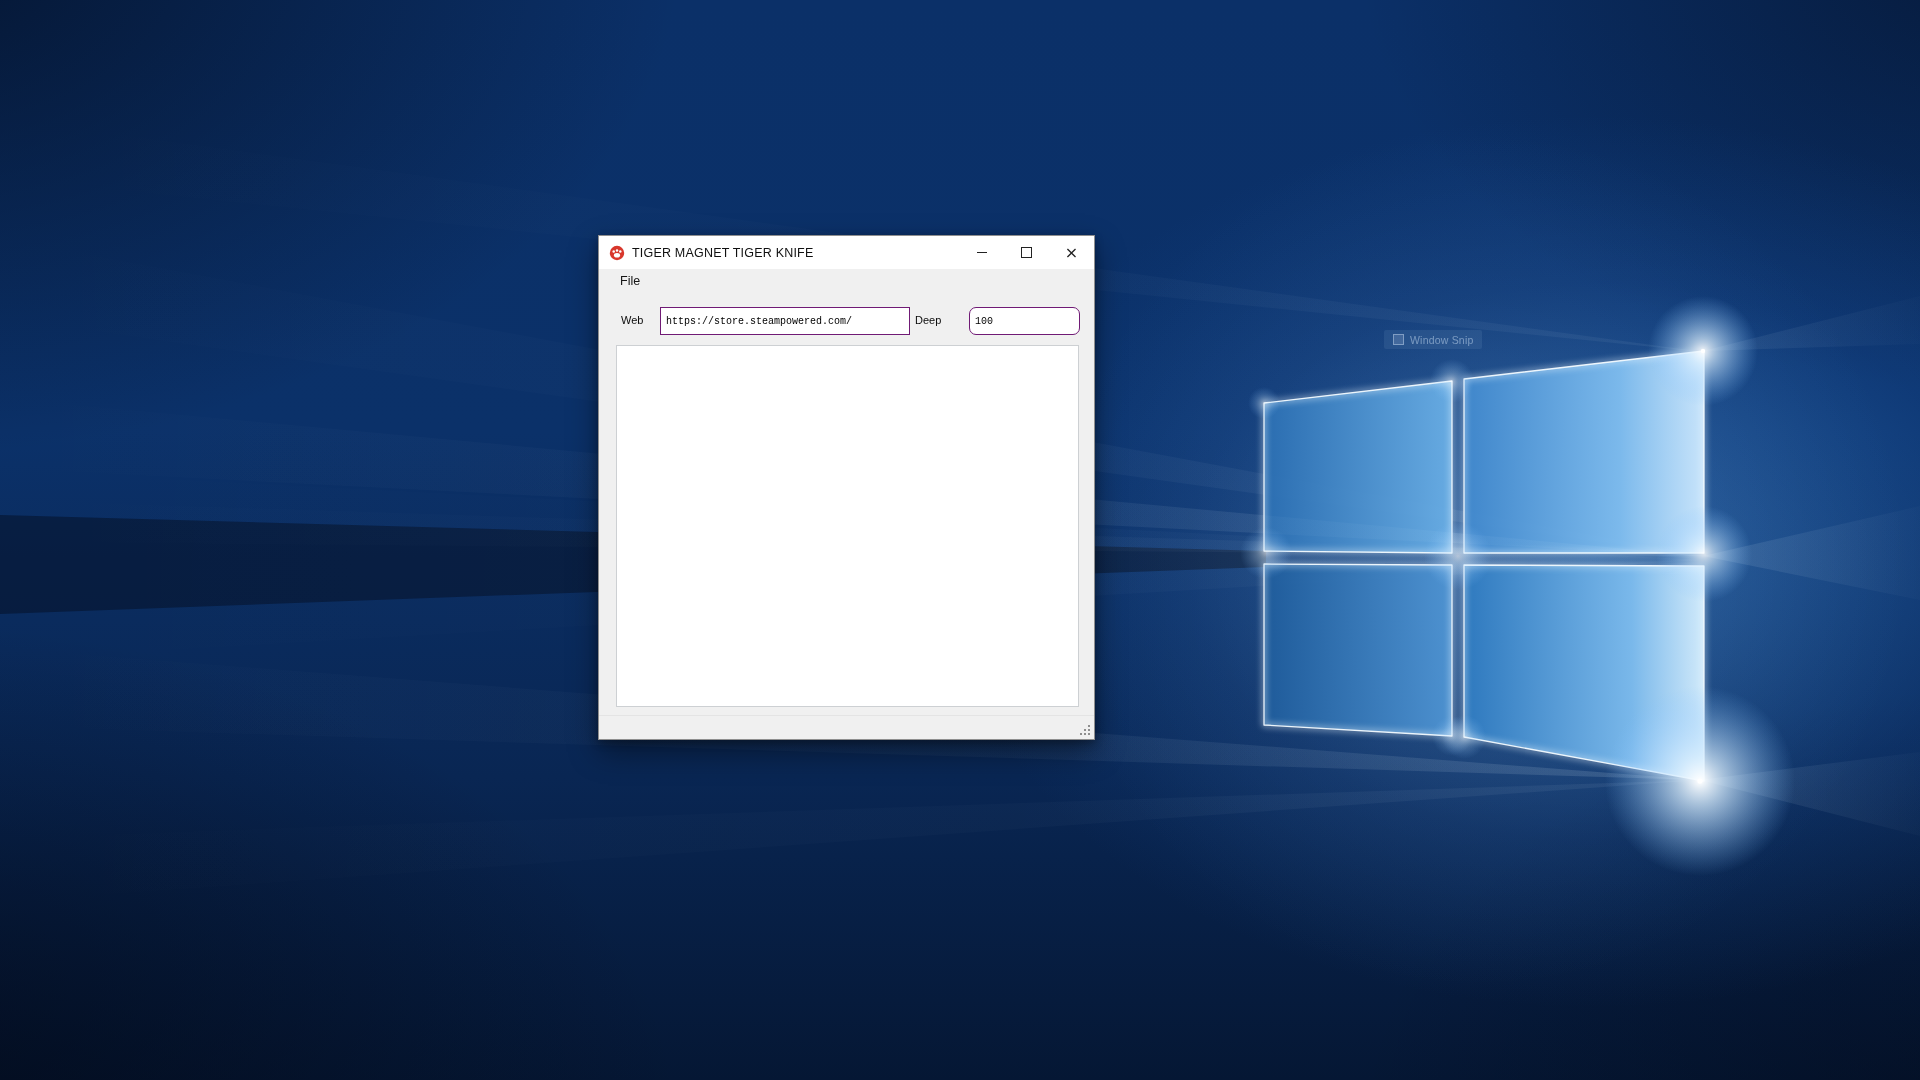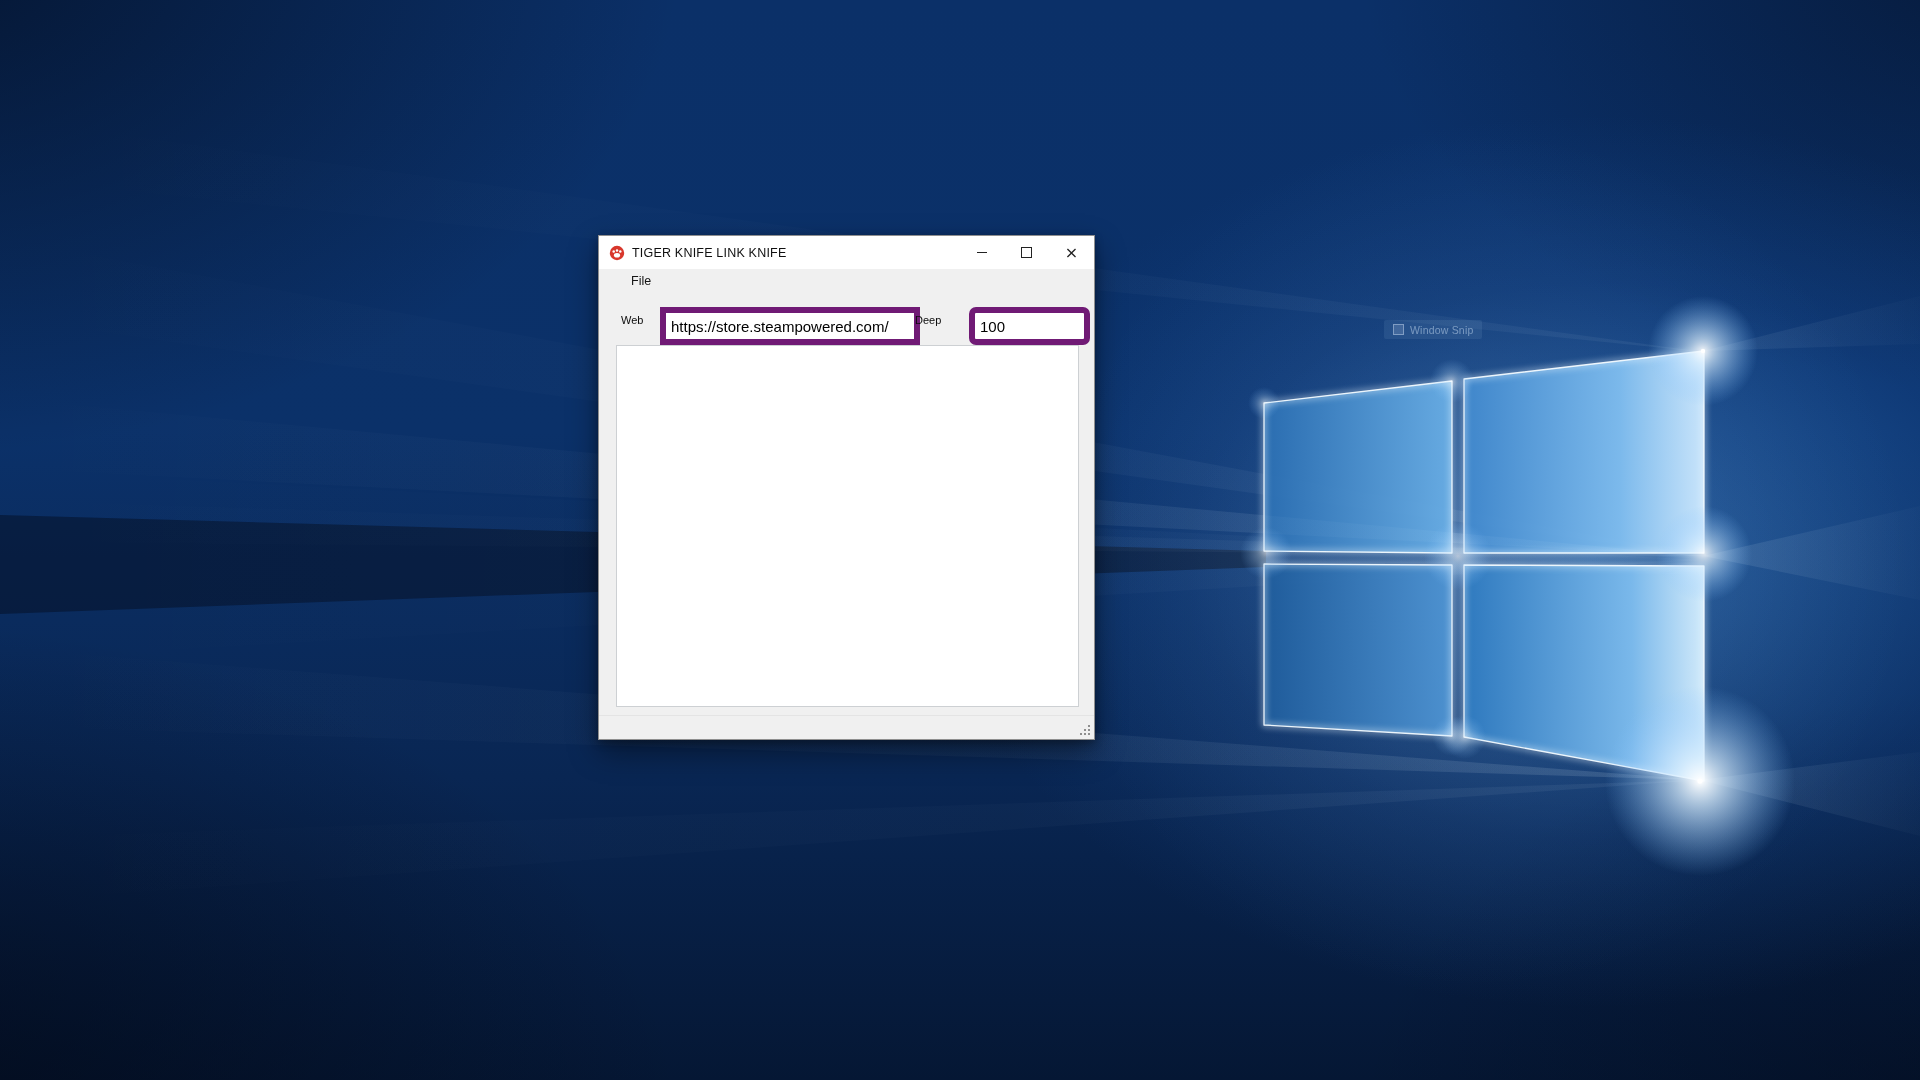--- a/index.html
+++ b/index.html
@@ -11,21 +11,21 @@
       radial-gradient(1300px 850px at -5% -5%, rgba(2,10,26,0.70), rgba(0,0,0,0) 60%),
       radial-gradient(1300px 850px at -5% 105%, rgba(2,8,22,0.72), rgba(0,0,0,0) 60%),
       radial-gradient(1100px 750px at 105% 105%, rgba(2,8,22,0.50), rgba(0,0,0,0) 60%),
       radial-gradient(1100px 750px at 105% -5%, rgba(2,8,22,0.55), rgba(0,0,0,0) 60%),
       linear-gradient(180deg, #0b3068 0%, #0b3169 40%, #092653 72%, #051734 100%);
   }
   .wall-svg{position:absolute;left:0;top:0;width:1920px;height:1080px;display:block;}
 
   
   .snip-pill{
-    position:absolute;left:1384px;top:320px;height:17px;
+    position:absolute;left:1384px;top:330px;height:17px;
     display:flex;align-items:center;gap:6px;padding:1px 9px;border-radius:2px;
     background:rgba(170,205,240,0.10);color:rgba(220,238,255,0.45);
     font-size:10.5px;letter-spacing:.2px;
   }
   .snip-pill .mini-ic{width:9px;height:9px;border:1px solid rgba(220,238,255,0.40);background:rgba(220,238,255,0.15);}
 
   
   .app-window{
     position:absolute;left:598px;top:235px;width:495px;height:503px;
     background:#f0f0f0;border:1px solid #8f8f8f;
@@ -38,31 +38,31 @@
   .app-icon{width:16px;height:16px;margin-left:10px;flex:0 0 auto;display:block;}
   .window-title{margin-left:7px;font-size:12.5px;color:#101010;letter-spacing:.2px;white-space:nowrap;}
   .caption-group{margin-left:auto;display:flex;height:33px;}
   .cap-btn{width:45px;height:33px;display:flex;align-items:center;justify-content:center;cursor:default;background:#ffffff;}
   .glyph-min{width:10px;height:1px;background:#222;}
   .glyph-max{width:9px;height:9px;border:1px solid #222;background:transparent;}
   .glyph-close{font-size:16px;line-height:16px;color:#222;font-family:"DejaVu Sans",sans-serif;}
 
   .menubar{
     position:absolute;left:0;top:33px;width:100%;height:25px;background:#f0f0f0;
-    display:flex;align-items:center;padding-left:32px;box-sizing:border-box;
+    display:flex;align-items:center;padding-left:21px;box-sizing:border-box;
   }
   .menu-item{font-size:12.5px;color:#151515;padding:3px 9px 4px 0;}
 
   .form-label{position:absolute;top:71px;height:26px;line-height:26px;font-size:11px;color:#0b0b0b;}
   .lbl-web{left:22px;}
   .lbl-deep{left:316px;}
   .tbox{
-    position:absolute;top:71px;height:26px;border:6px solid #701a75;background:#fff;
-    font-size:15px;color:#000;padding:0 5px;box-sizing:content-box;
-    font-family:Liberation Sans, sans-serif;outline:none;
+    position:absolute;top:71px;height:26px;border:1px solid #701a75;background:#fff;
+    font-size:10px;color:#000;padding:0 5px;box-sizing:content-box;
+    font-family:Liberation Mono, monospace;outline:none;
   }
   .tbox-web{left:61px;width:238px;}
   .tbox-deep{left:370px;width:99px;border-radius:7px;}
 
   .list-panel{
     position:absolute;left:17px;top:109px;width:461px;height:360px;
     background:#ffffff;border:1px solid #cdd0d3;
   }
 
   .statusbar{
@@ -180,21 +180,21 @@
 <div class="app-window">
 
   <div class="titlebar">
     <svg class="app-icon" viewBox="0 0 16 16" xmlns="http://www.w3.org/2000/svg">
       <circle cx="8" cy="8" r="7.2" fill="#d8372c"></circle>
       <ellipse cx="8" cy="10.2" rx="3.1" ry="2.3" fill="#ffffff"></ellipse>
       <circle cx="4.7" cy="6.6" r="1.25" fill="#ffffff"></circle>
       <circle cx="8" cy="5.4" r="1.25" fill="#ffffff"></circle>
       <circle cx="11.3" cy="6.6" r="1.25" fill="#ffffff"></circle>
     </svg>
-    <span class="window-title">TIGER KNIFE LINK KNIFE</span>
+    <span class="window-title">TIGER MAGNET TIGER KNIFE</span>
     <div class="caption-group">
       <div class="cap-btn">
         <span class="glyph-min"></span>
       </div>
       <div class="cap-btn">
         <span class="glyph-max"></span>
       </div>
       <div class="cap-btn">
         <span class="glyph-close">×</span>
       </div>

